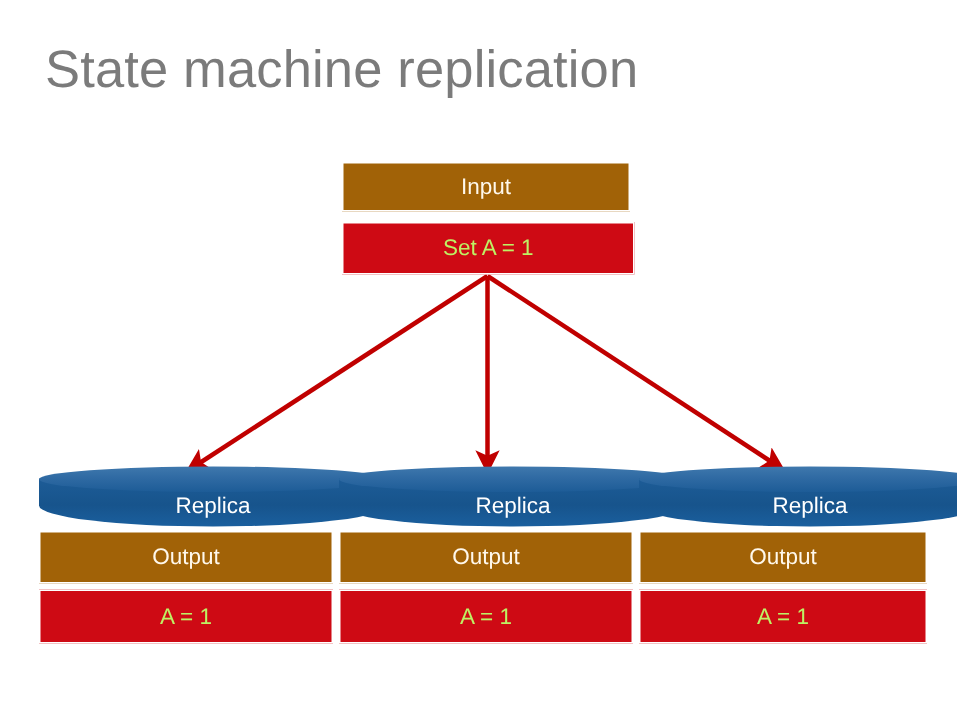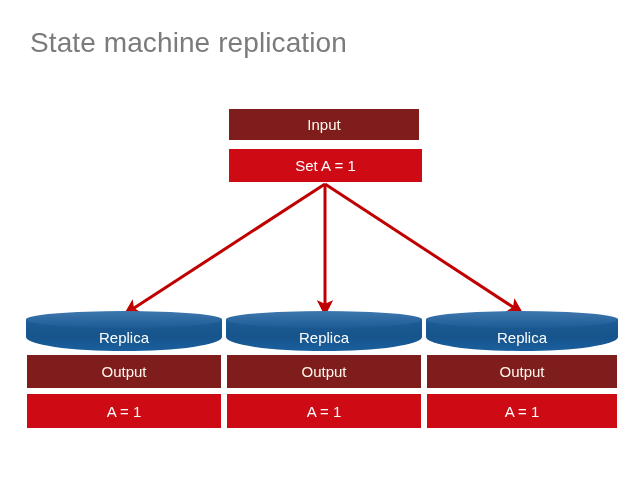--- a/index.html
+++ b/index.html
@@ -16,46 +16,46 @@
     height: 479px;
     background: #ffffff;
     overflow: hidden;
   }
 
   
   #slide-title {
     position: absolute;
     left: 30px;
     top: 27px;
-    font-size: 28px;
+    font-size: 35px;
     font-weight: 400;
     color: #7b7b7b;
     letter-spacing: 0.1px;
     white-space: nowrap;
   }
 
   
   .box {
     position: absolute;
     box-sizing: border-box;
     display: flex;
     align-items: center;
     justify-content: center;
     color: #ffffff;
     font-size: 15px;
     line-height: 1;
     border: 1px solid #ffffff;
   }
   .box.orange {
-    background: #7f1d1d;
+    background: #a16207;
     color: #fff8ec;
   }
   .box.red {
     background: #ce0a14;
-    color: #ffffff;
+    color: #bef264;
   }
 
   
   #input-box {
     left: 228px;
     top: 108px;
     width: 192px;
     height: 33px;
   }
   #input-value-box {
@@ -63,20 +63,21 @@
     top: 148px;
     width: 195px;
     height: 35px;
   }
 
   
   .replica-cyl {
     position: absolute;
     top: 311px;
     height: 40px;
+    padding-left: 36px;
   }
   .replica-cyl .cyl-body {
     position: absolute;
     left: 0;
     top: 8px;
     right: 0;
     height: 32px;
     background: linear-gradient(to bottom, #1d5c97 0%, #17548c 55%, #1a5f9e 100%);
     border-radius: 0 0 50% 50% / 0 0 14px 14px;
   }

